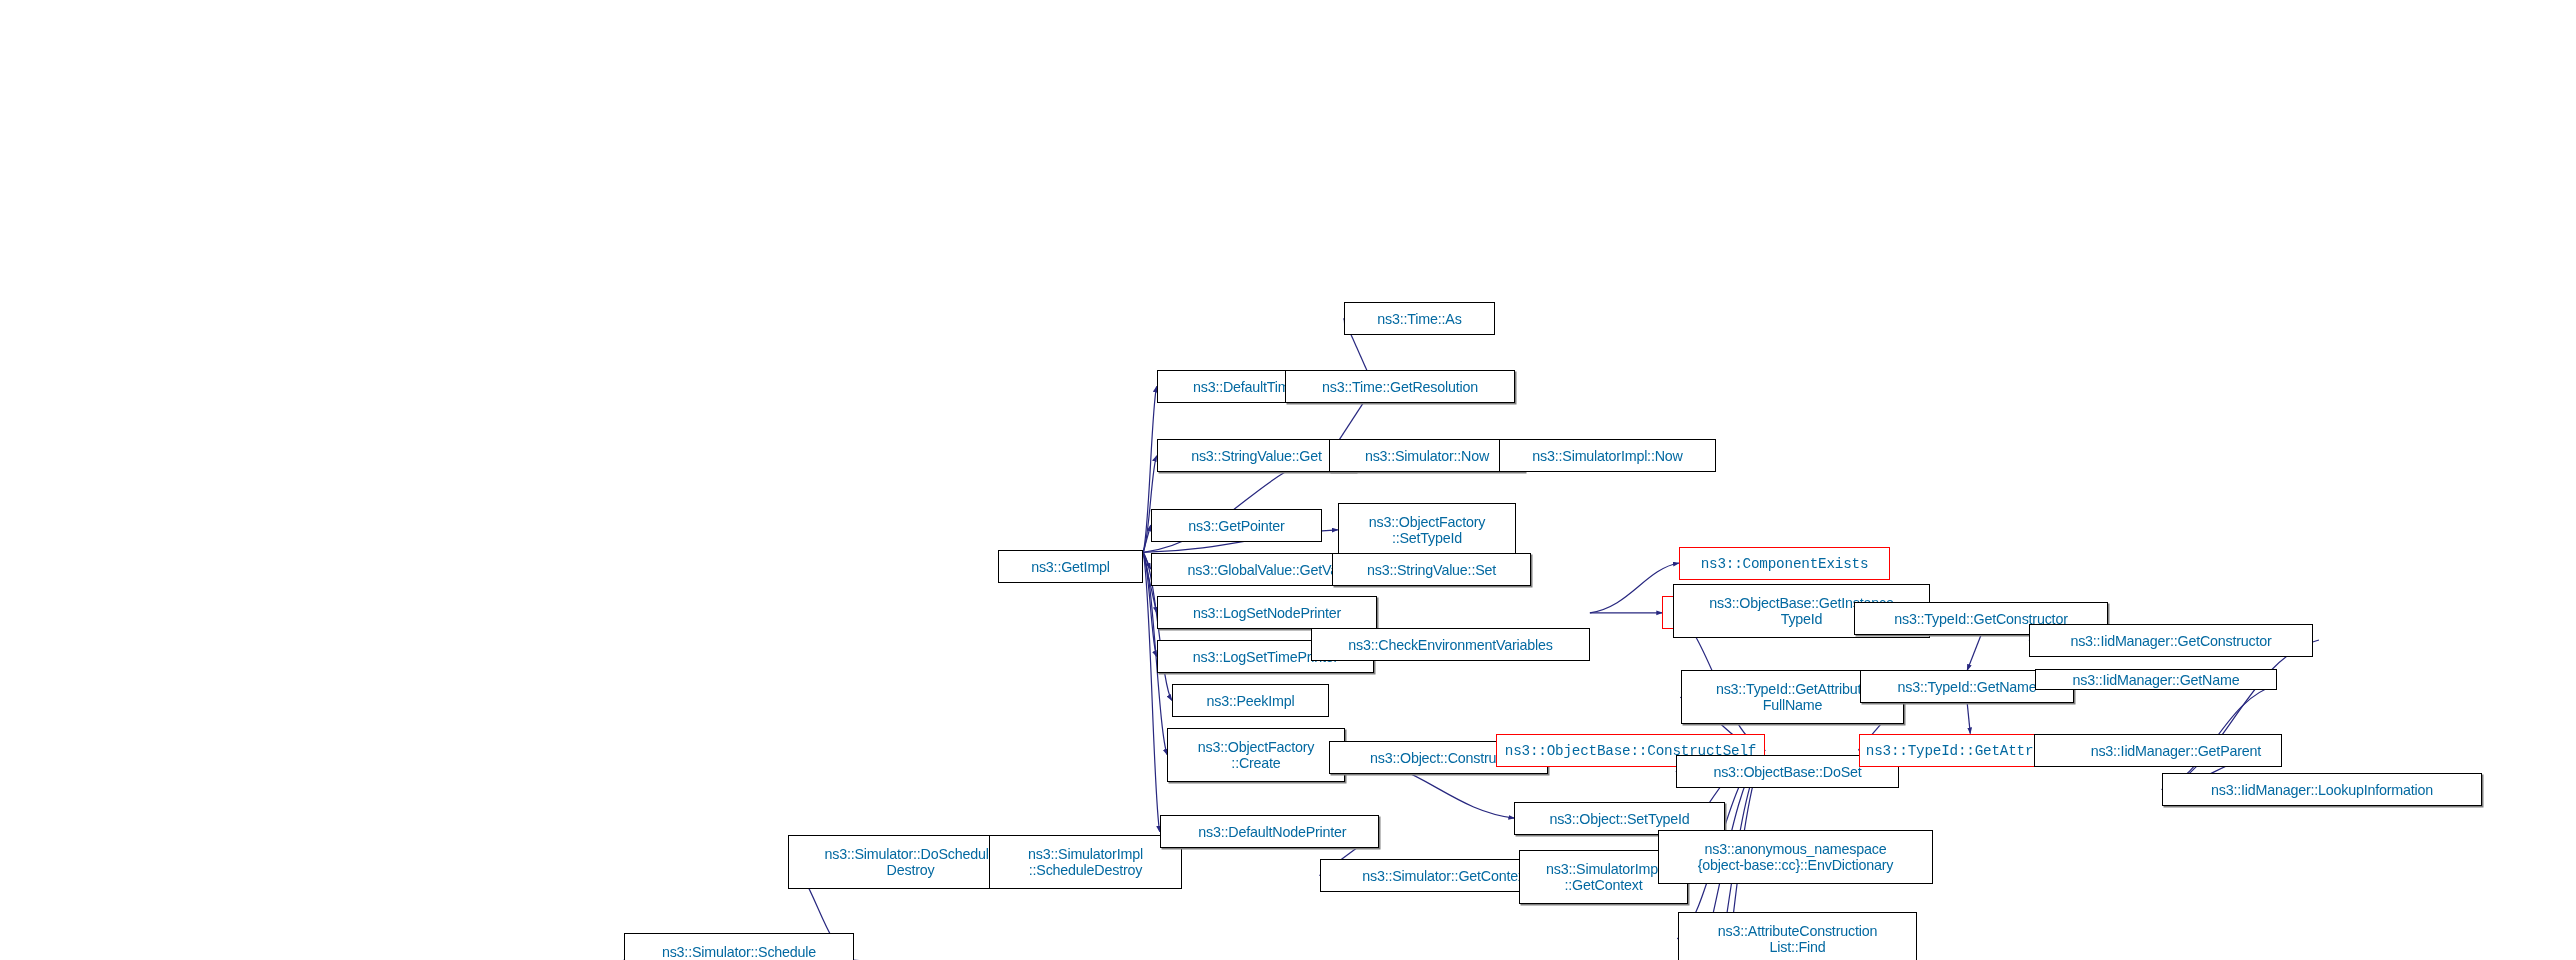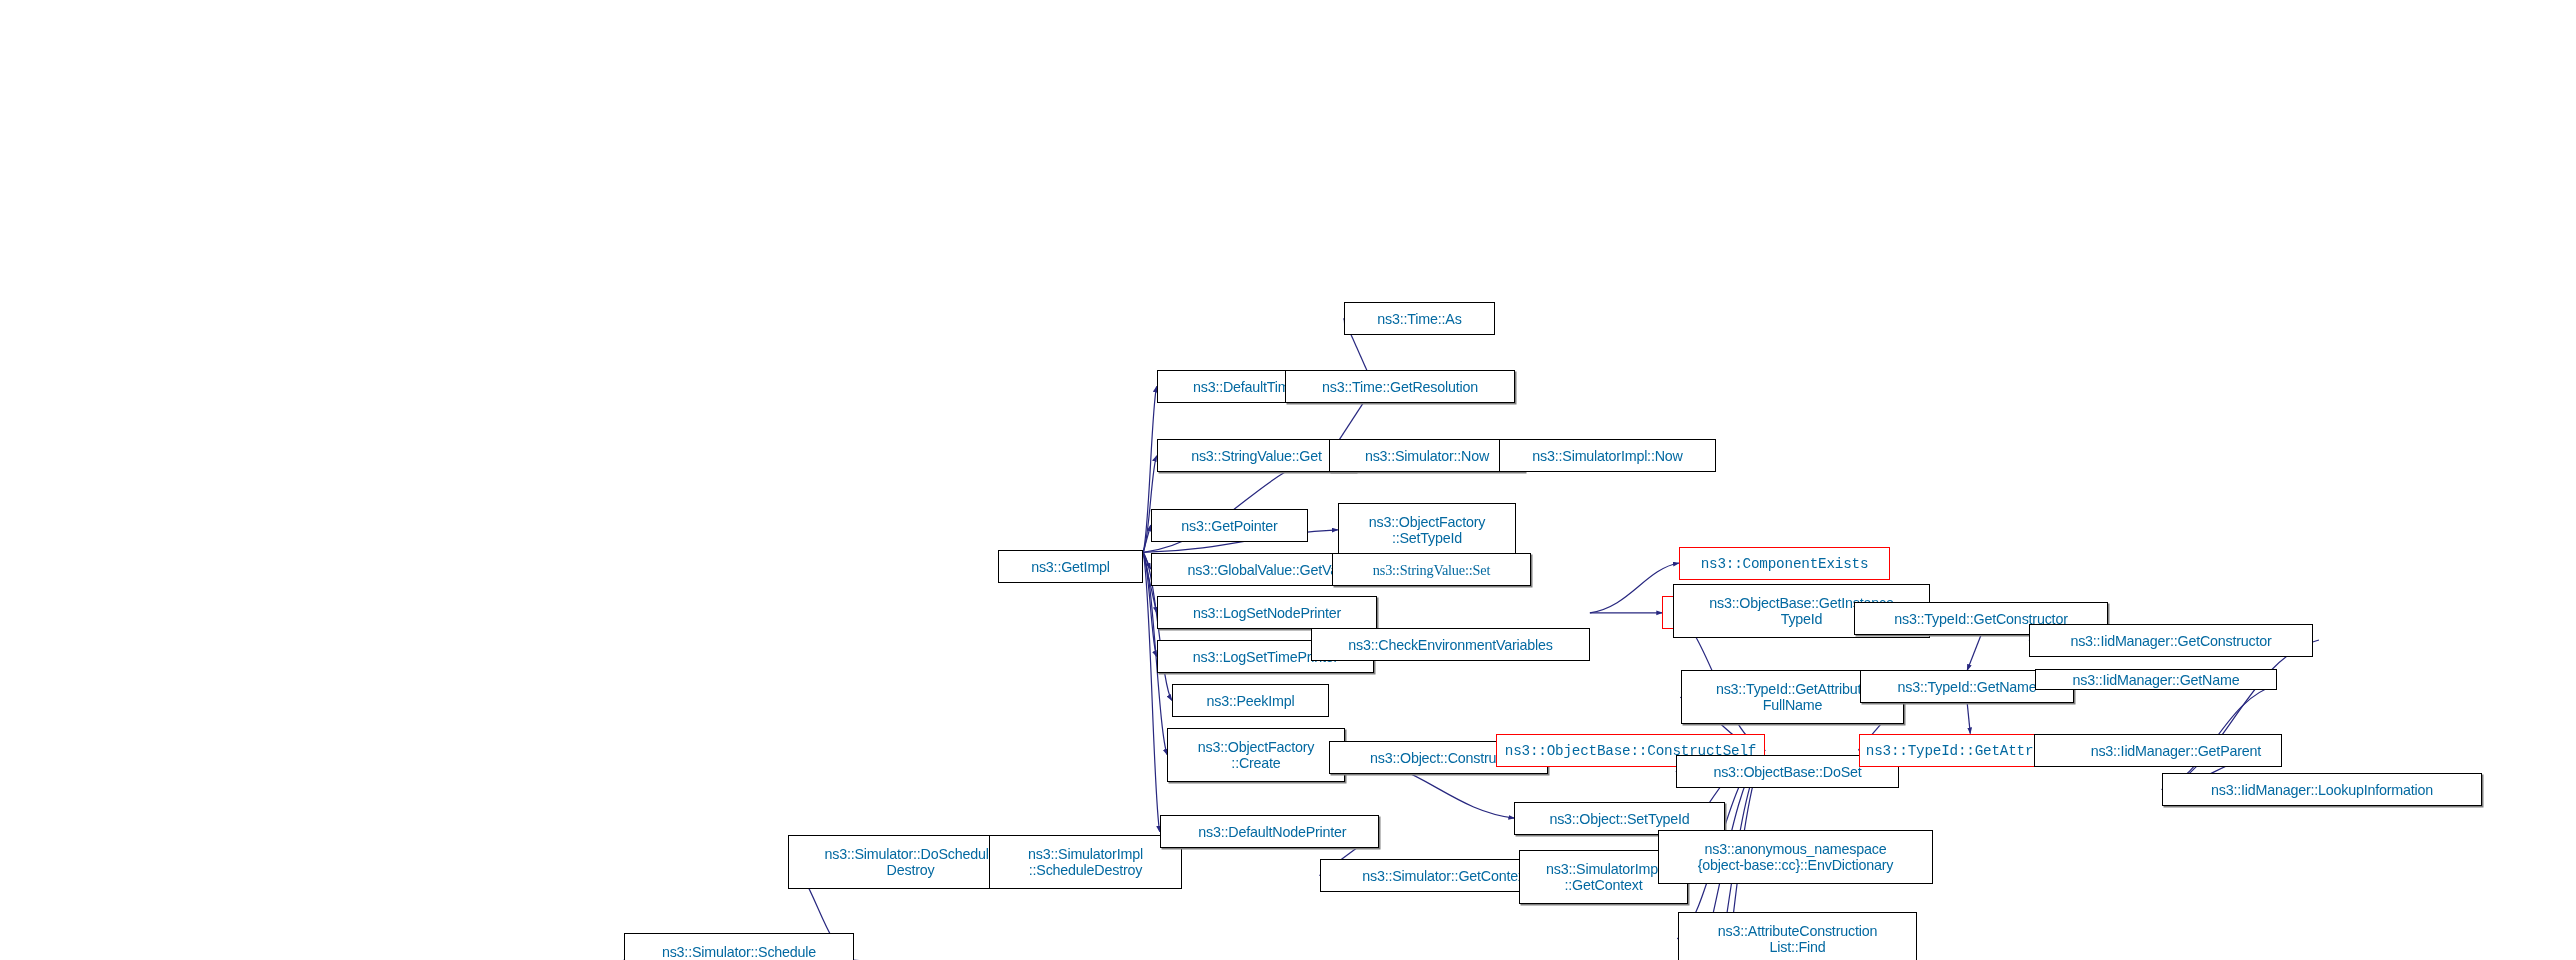--- a/index.html
+++ b/index.html
@@ -132,26 +132,26 @@
 ::ScheduleDestroy</div>
       <div class="node " style="left: 998px; top: 550px; width: 145px; height: 33px;">ns3::GetImpl</div>
       <div class="node " style="left: 1157px; top: 370px; width: 217px; height: 33px;">ns3::DefaultTimePrinter</div>
       <div class="node shadow" style="left: 1157px; top: 439px; width: 199px; height: 33px;">ns3::StringValue::Get</div>
       <div class="node " style="left: 1344px; top: 302px; width: 151px; height: 33px;">ns3::Time::As</div>
       <div class="node shadow" style="left: 1285px; top: 370px; width: 230px; height: 33px;">ns3::Time::GetResolution</div>
       <div class="node shadow" style="left: 1329px; top: 439px; width: 196px; height: 33px;">ns3::Simulator::Now</div>
       <div class="node " style="left: 1499px; top: 439px; width: 217px; height: 33px;">ns3::SimulatorImpl::Now</div>
       <div class="node " style="left: 1338px; top: 503px; width: 178px; height: 54px;">ns3::ObjectFactory
 ::SetTypeId</div>
-      <div class="node " style="left: 1151px; top: 509px; width: 157px; height: 33px;">ns3::GetPointer</div>
+      <div class="node " style="left: 1151px; top: 509px; width: 171px; height: 33px;">ns3::GetPointer</div>
       <div class="node " style="left: 1151px; top: 553px; width: 242px; height: 33px;">ns3::GlobalValue::GetValue</div>
       <div class="node shadow" style="left: 1157px; top: 596px; width: 220px; height: 33px;">ns3::LogSetNodePrinter</div>
       <div class="node shadow" style="left: 1157px; top: 640px; width: 217px; height: 33px;">ns3::LogSetTimePrinter</div>
       <div class="node " style="left: 1172px; top: 684px; width: 157px; height: 33px;">ns3::PeekImpl</div>
-      <div class="node shadow" style="left: 1332px; top: 553px; width: 199px; height: 33px; font-family: Liberation Serif, serif;">ns3::StringValue::Set</div>
+      <div class="node shadow" style="left: 1332px; top: 553px; width: 199px; height: 33px;">ns3::StringValue::Set</div>
       <div class="node " style="left: 1311px; top: 619px; width: 279px; height: 33px; margin-top: 9px;">ns3::CheckEnvironmentVariables</div>
       <div class="node red" style="left: 1679px; top: 547px; width: 211px; height: 33px;">ns3::ComponentExists</div>
       <div class="node red" style="left: 1662px; top: 596px; width: 251px; height: 33px;">ns3::LogComponentPrintList</div>
       <div class="node shadow" style="left: 1167px; top: 728px; width: 178px; height: 54px;">ns3::ObjectFactory
 ::Create</div>
       <div class="node shadow" style="left: 1160px; top: 815px; width: 219px; height: 33px; padding-left: 8px;">ns3::DefaultNodePrinter</div>
       <div class="node shadow" style="left: 1329px; top: 741px; width: 219px; height: 33px;">ns3::Object::Construct</div>
       <div class="node red" style="left: 1496px; top: 734px; width: 269px; height: 33px;">ns3::ObjectBase::ConstructSelf</div>
       <div class="node shadow" style="left: 1514px; top: 802px; width: 211px; height: 33px;">ns3::Object::SetTypeId</div>
       <div class="node " style="left: 1320px; top: 859px; width: 251px; height: 33px;">ns3::Simulator::GetContext</div>

